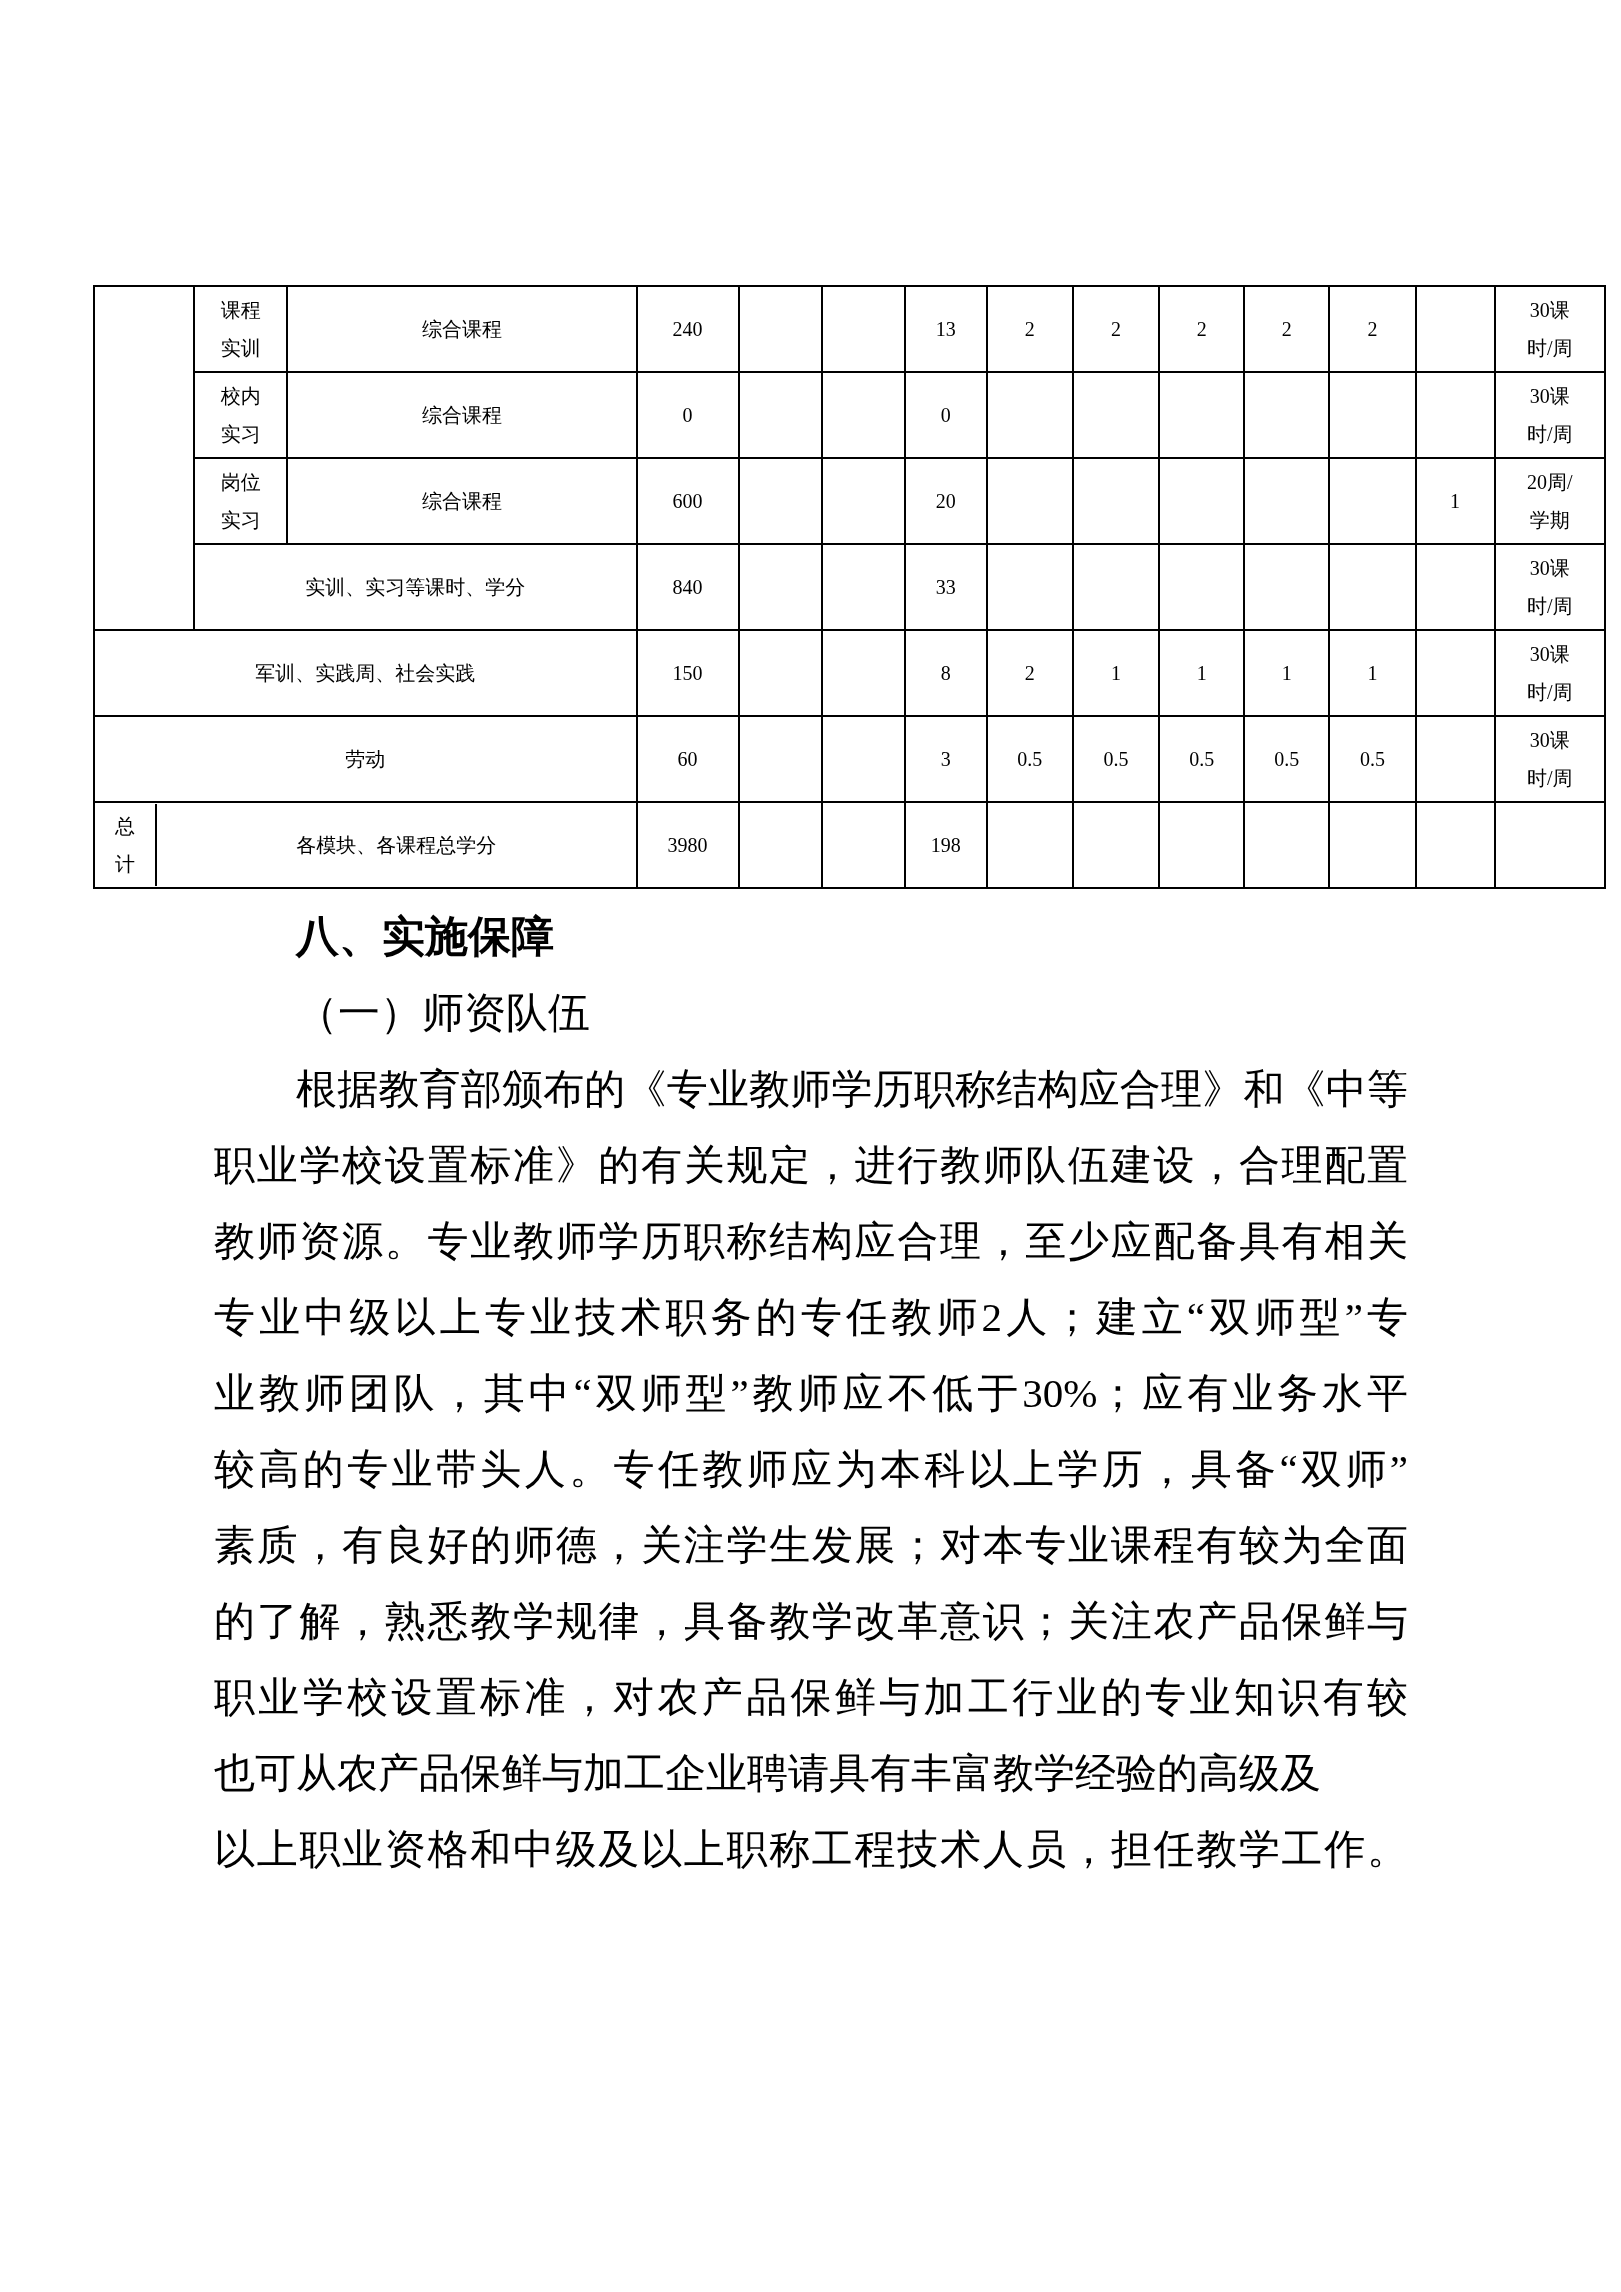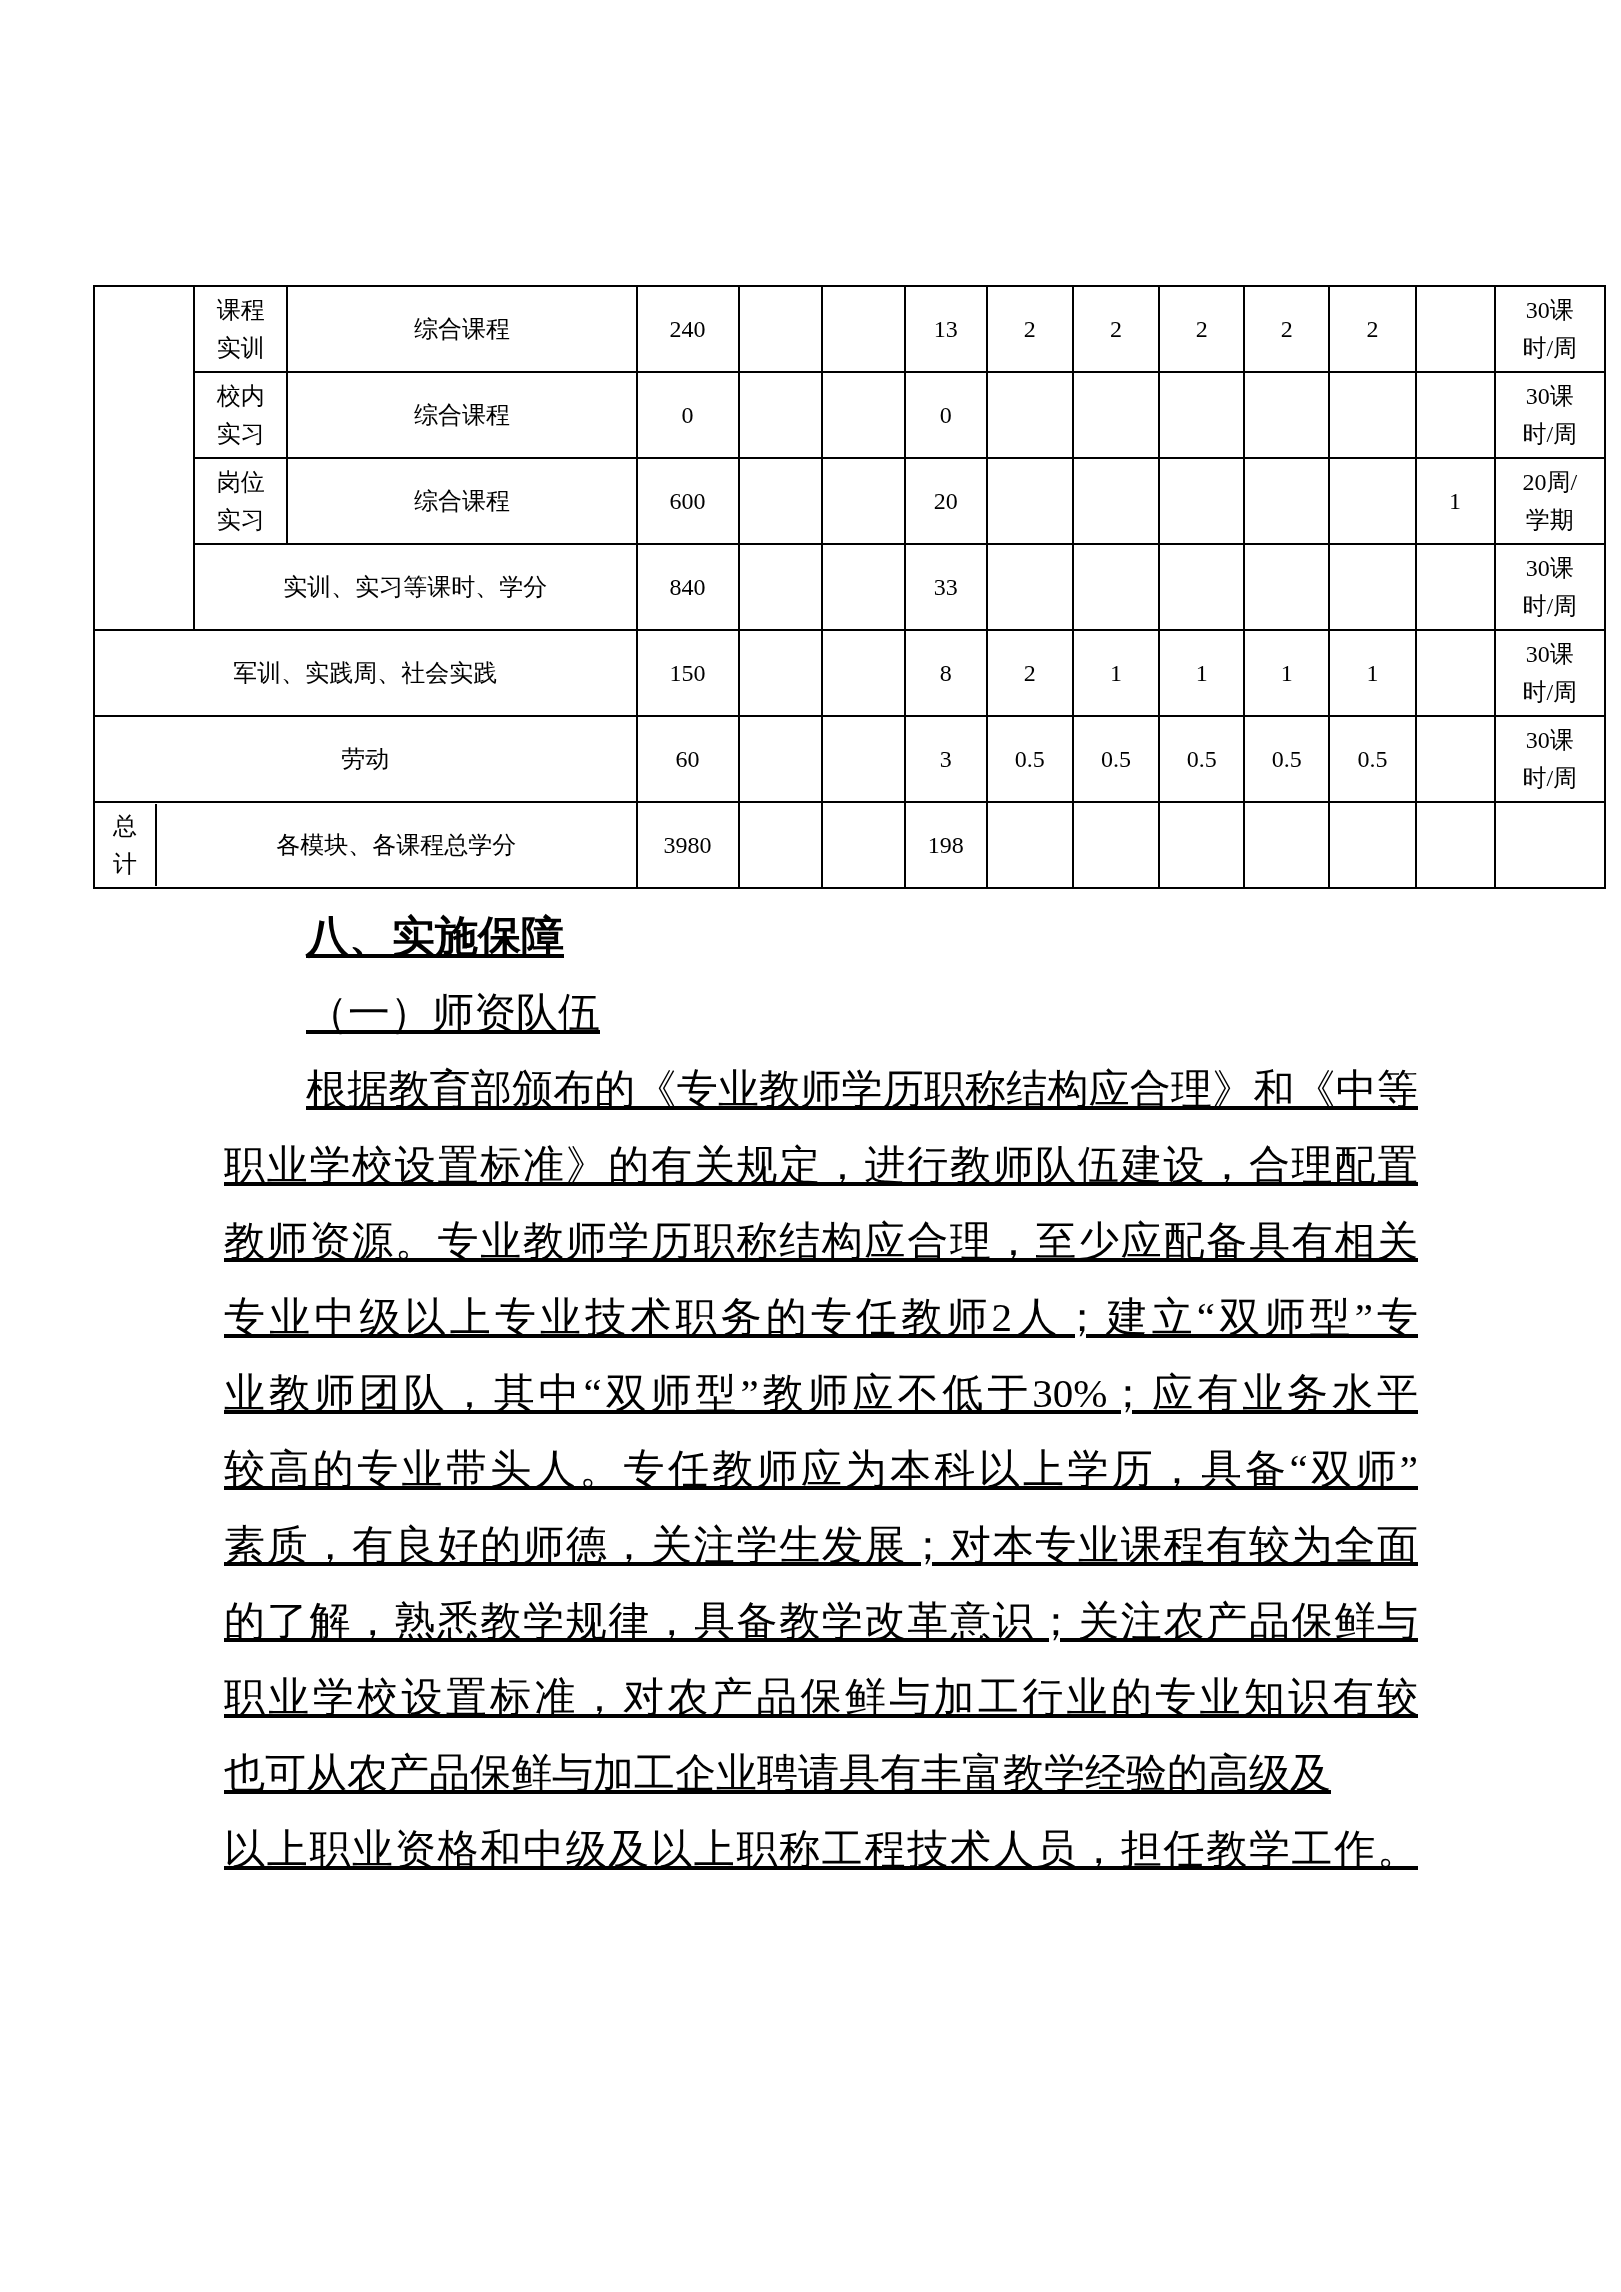--- a/index.html
+++ b/index.html
@@ -10,21 +10,21 @@
     font-family:"Liberation Serif","DejaVu Serif",serif;
     color:#000;
     overflow:hidden;
   }
   
   table.curr{
     position:absolute;left:93px;top:285px;
     border-collapse:collapse;
     table-layout:fixed;
     width:1513px;
-    font-size:24px;
+    font-size:20px;
   }
   table.curr td{
     border:2px solid #000;
     text-align:center;
     vertical-align:middle;
     padding:0;
     line-height:38px;
     overflow:hidden;
   }
   table.curr tr{height:86px;}
@@ -36,21 +36,21 @@
     width:60px;flex:0 0 60px;
     border-right:2px solid #000;
     display:flex;align-items:center;justify-content:center;
     white-space:pre-line;line-height:38px;
   }
   .splitbox .lbl{
     flex:1;display:flex;align-items:center;justify-content:center;
   }
   
   .textblock{
-    position:absolute;left:224px;top:899px;width:1194px;text-decoration:underline;
+    position:absolute;left:214px;top:899px;width:1194px;
   }
   .tline{
     height:76px;line-height:76px;font-size:41px;
     white-space:nowrap;overflow:visible;
   }
   .h1{font-weight:bold;font-size:43px;text-indent:82px;white-space:nowrap;}
   .h2{font-size:42px;text-indent:82px;white-space:nowrap;}
   .jlast{
     white-space:normal;
     text-align:justify;

